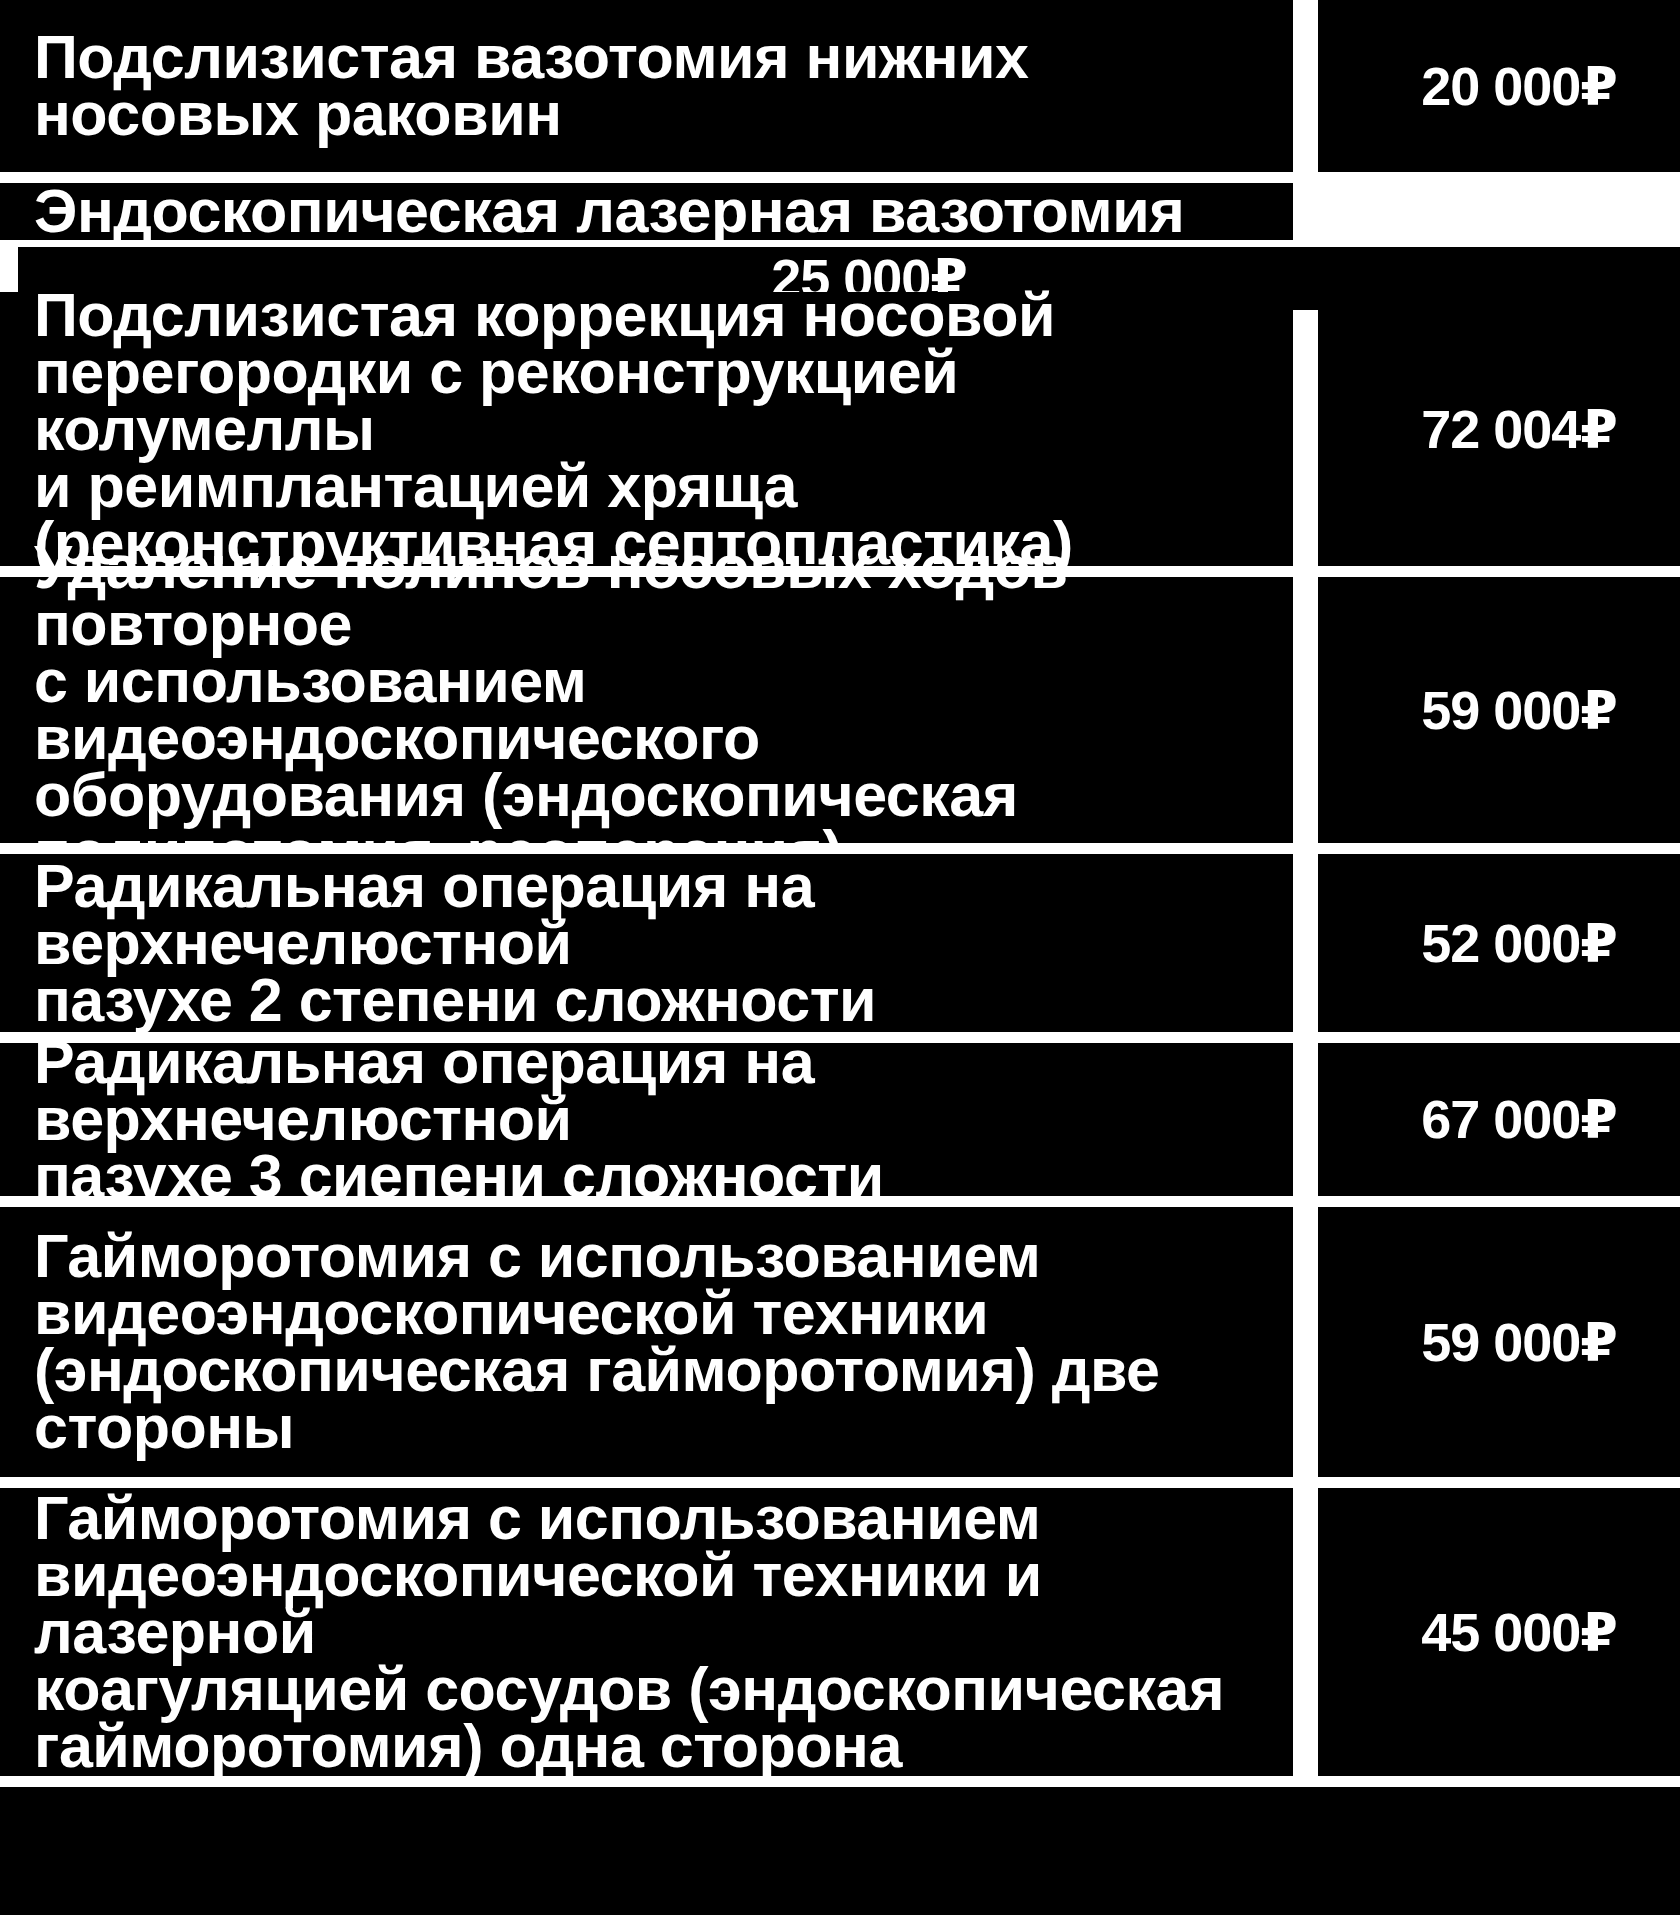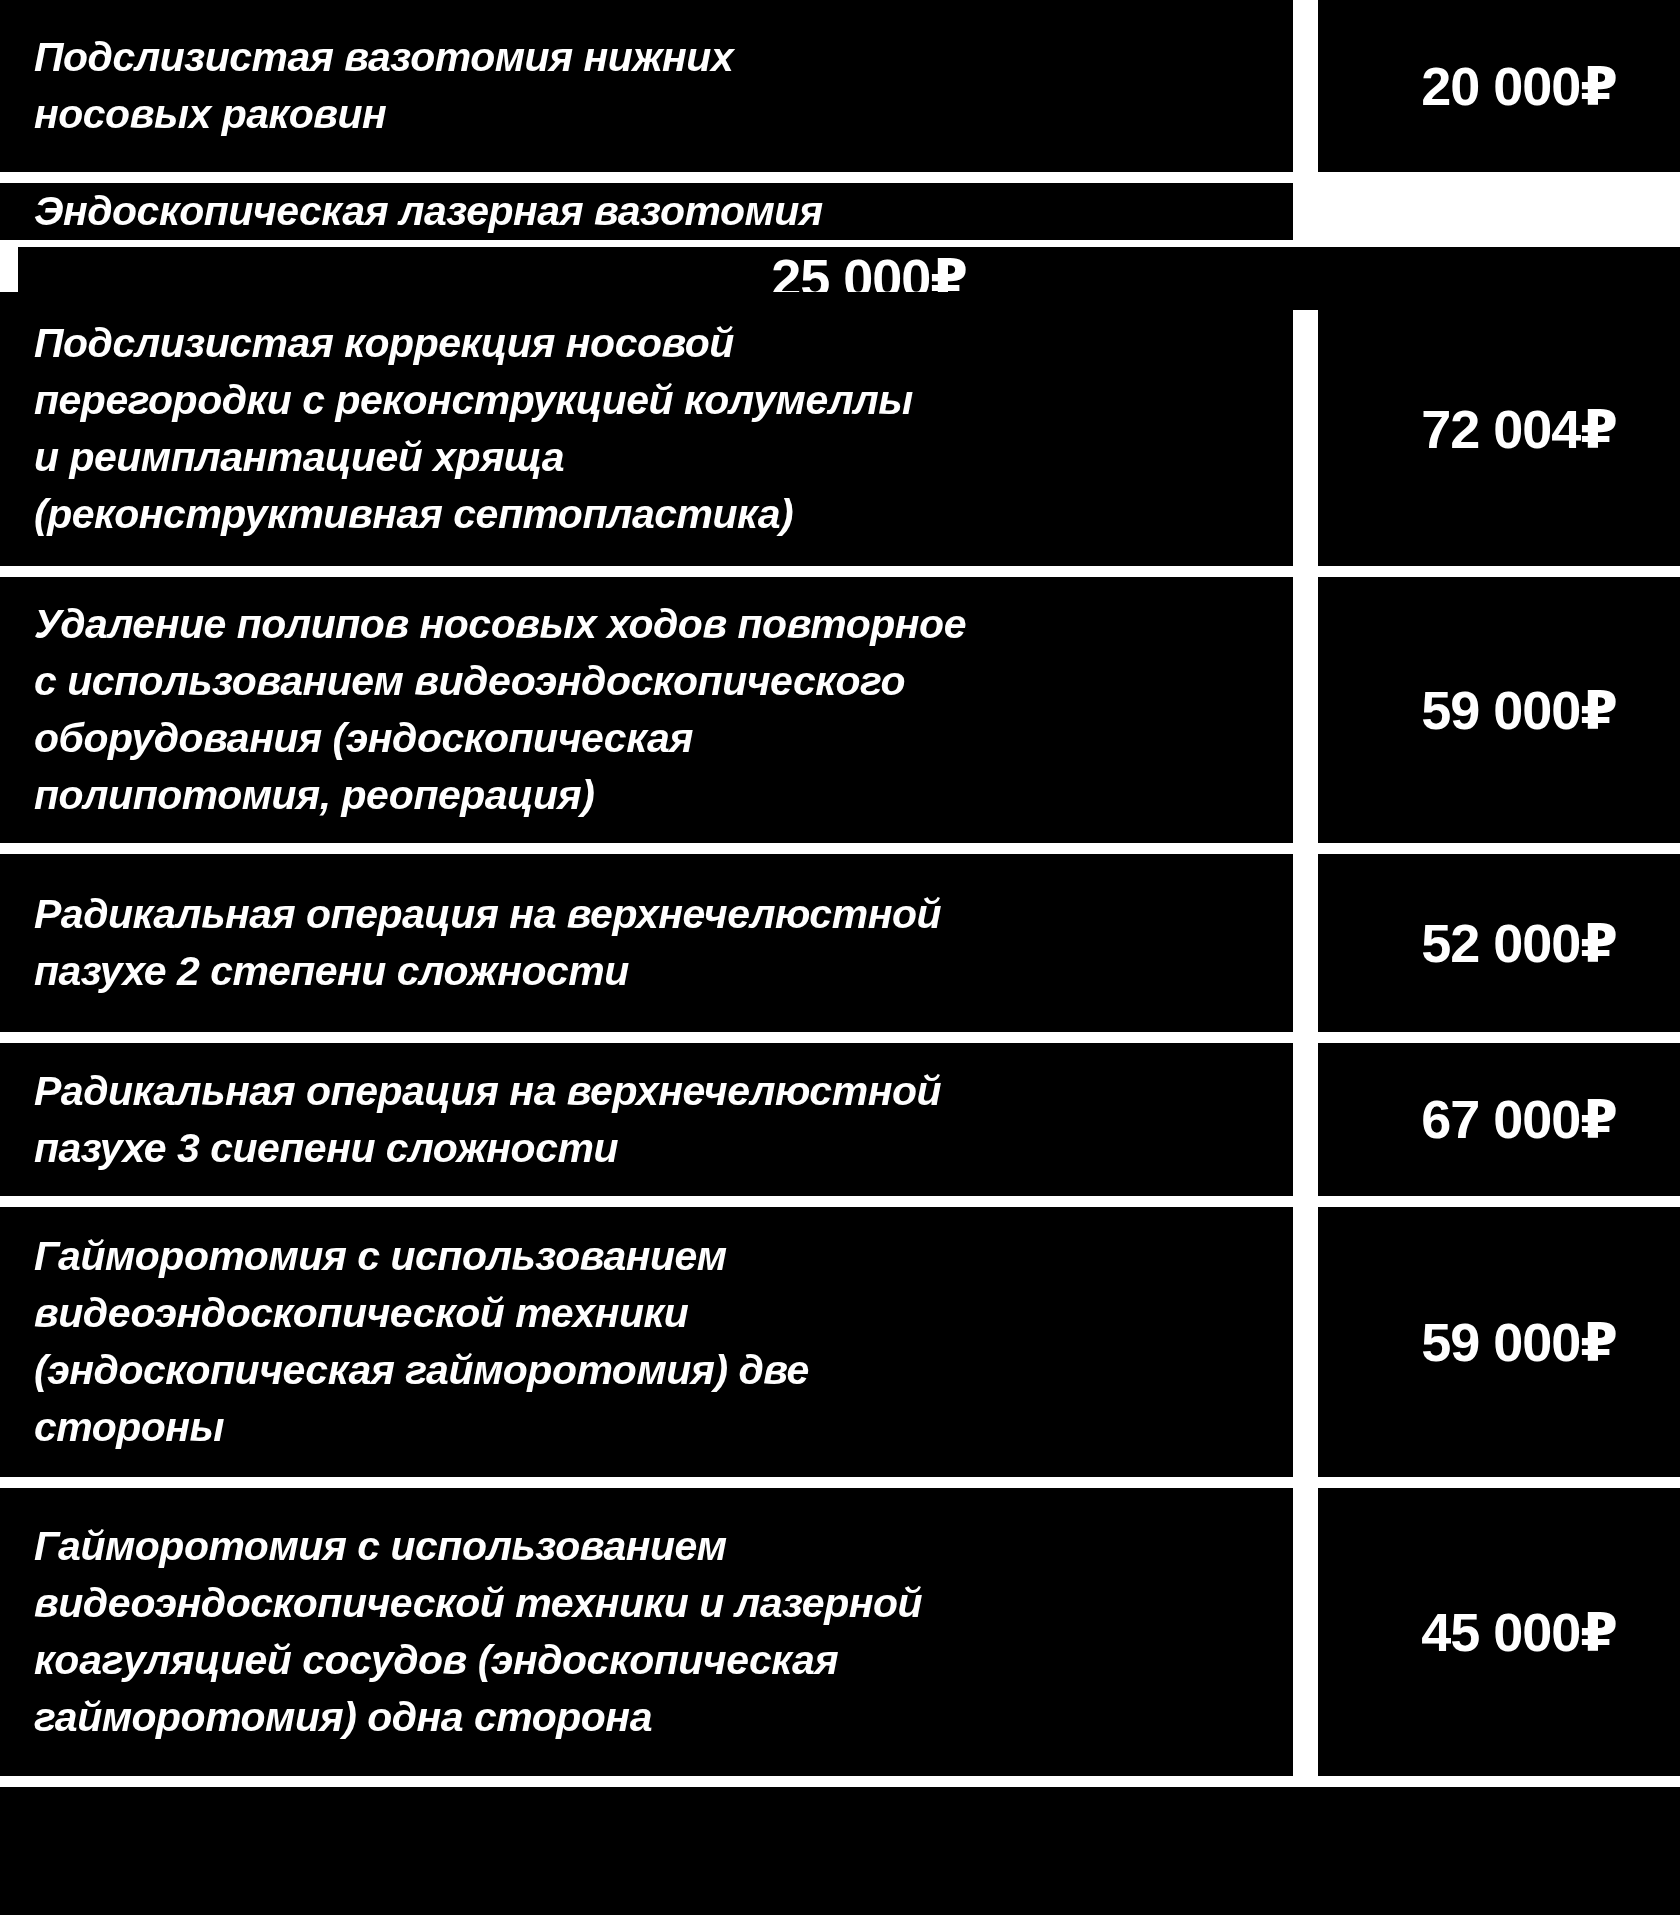--- a/index.html
+++ b/index.html
@@ -28,26 +28,25 @@
     box-sizing: border-box;
   }
   .service-cell {
     width: 1293px;
     display: flex;
     align-items: center;
     padding-left: 34px;
     padding-right: 40px;
   }
   .service-text {
-    font-size: 41px;
+    font-size: 61px;
     line-height: 57px;
     font-weight: 700;
     letter-spacing: -0.5px;
     white-space: pre-line;
-    font-style: italic;
   }
   .price-cell {
     flex: 1 1 auto;
     display: flex;
     align-items: center;
     justify-content: center;
     padding-left: 40px;
     margin-left: 18px;
   }
   .price-text {

